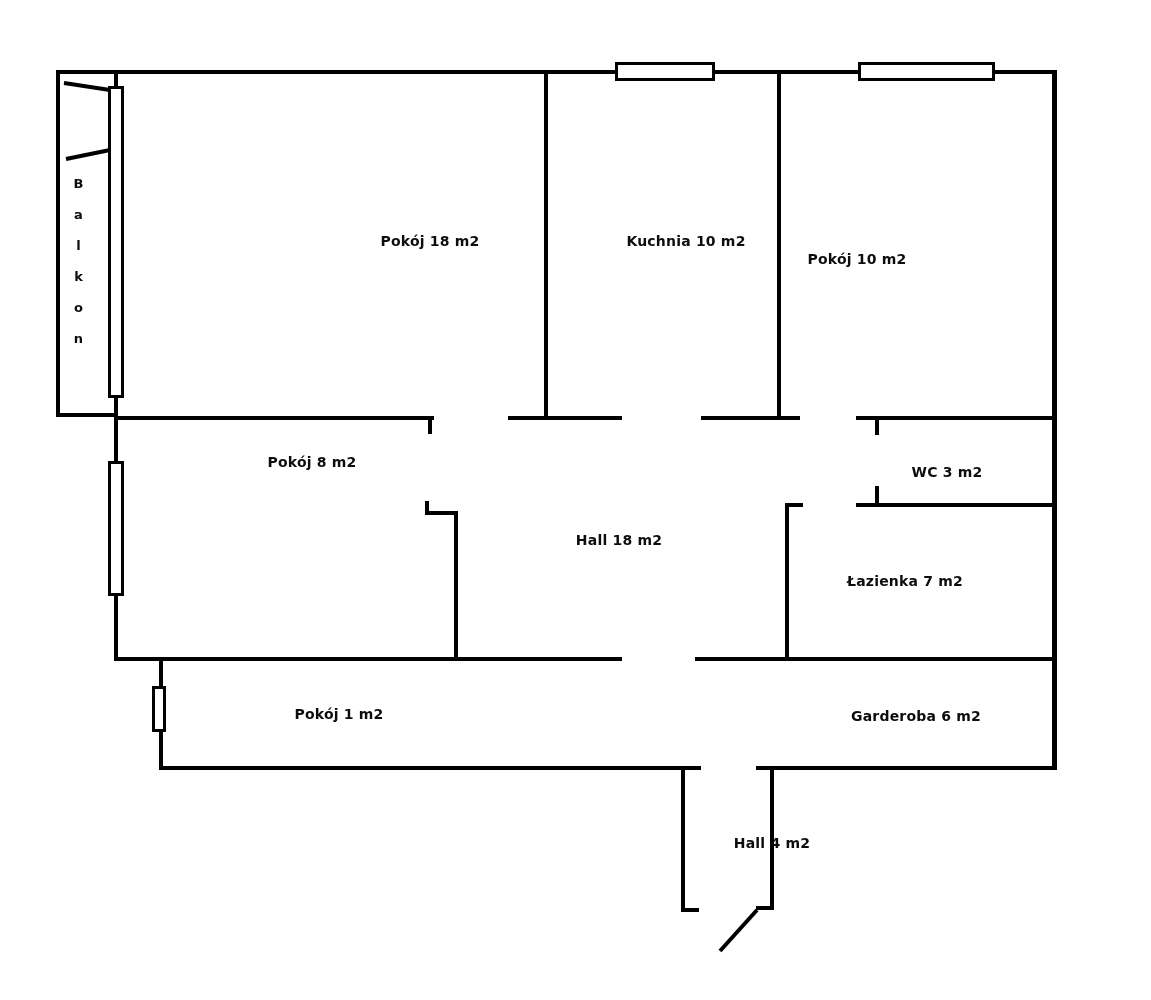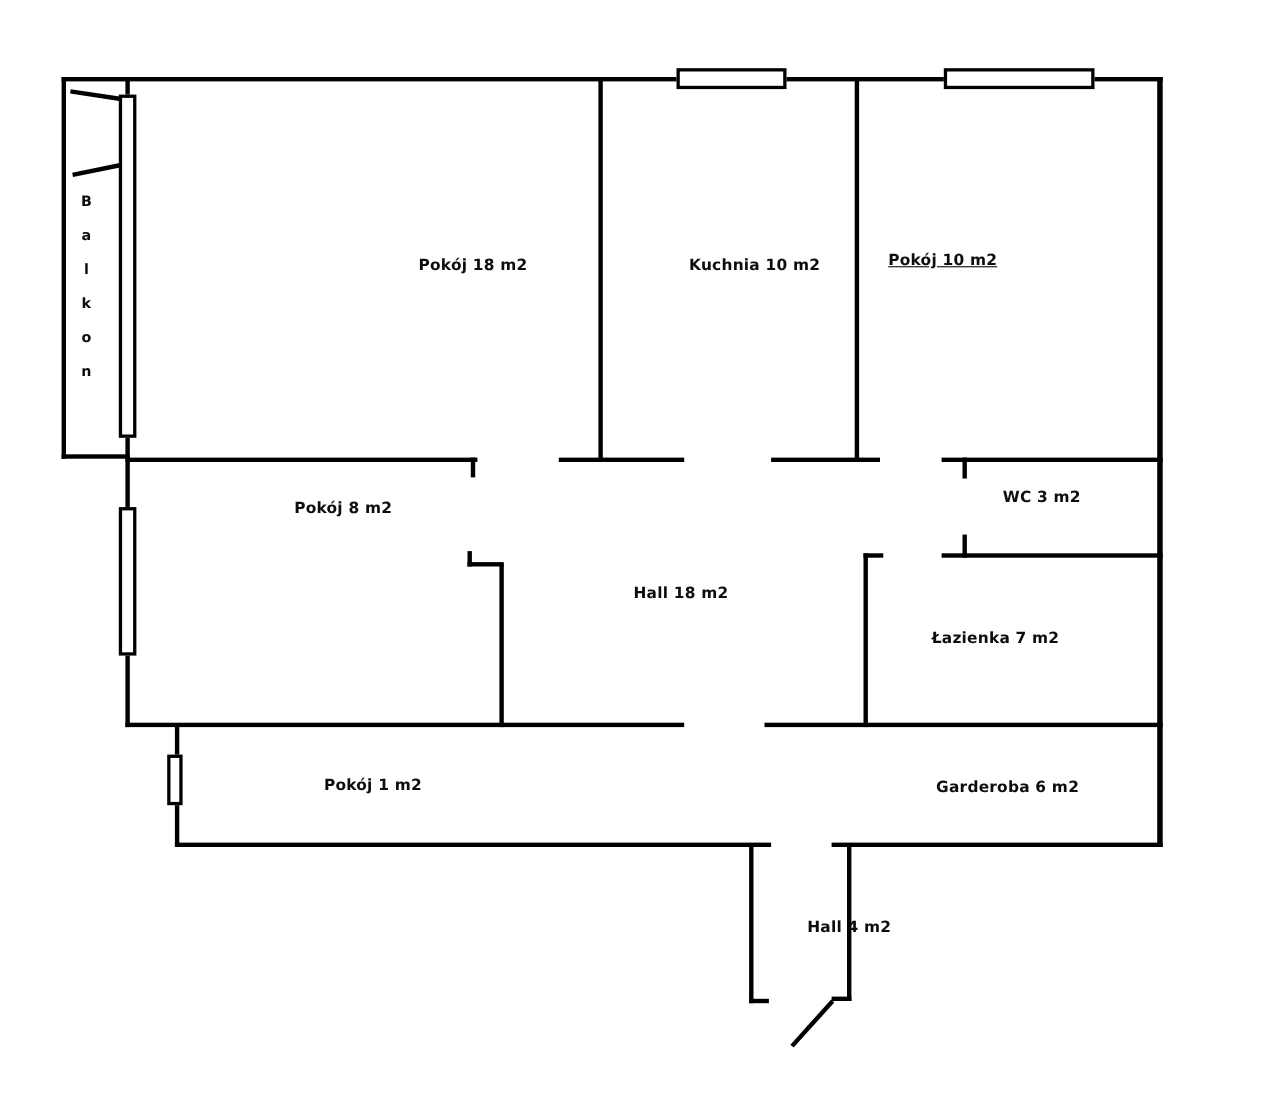--- a/index.html
+++ b/index.html
@@ -112,22 +112,22 @@
     <span>B</span>
     <span>a</span>
     <span>l</span>
     <span>k</span>
     <span>o</span>
     <span>n</span>
   </div>
 
   <div class="room-label" style="left:430px; top:241px;">Pokój 18 m2</div>
   <div class="room-label" style="left:642px; top:241px;margin-left:44px;">Kuchnia 10 m2</div>
-  <div class="room-label" style="left:857px; top:237px;text-decoration:underline;">Pokój 10 m2</div>
+  <div class="room-label" style="left:857px; top:259px;">Pokój 10 m2</div>
   <div class="room-label" style="left:312px; top:462px;">Pokój 8 m2</div>
-  <div class="room-label" style="left:947px; top:452px;">WC 3 m2</div>
+  <div class="room-label" style="left:947px; top:472px;">WC 3 m2</div>
   <div class="room-label" style="left:619px; top:540px;">Hall 18 m2</div>
   <div class="room-label" style="left:905px; top:581px;">Łazienka 7 m2</div>
   <div class="room-label" style="left:339px; top:714px;">Pokój 1 m2</div>
   <div class="room-label" style="left:916px; top:716px;">Garderoba 6 m2</div>
   <div class="room-label" style="left:772px; top:843px;">Hall 4 m2</div>
 
 </div>
 
 </body></html>

